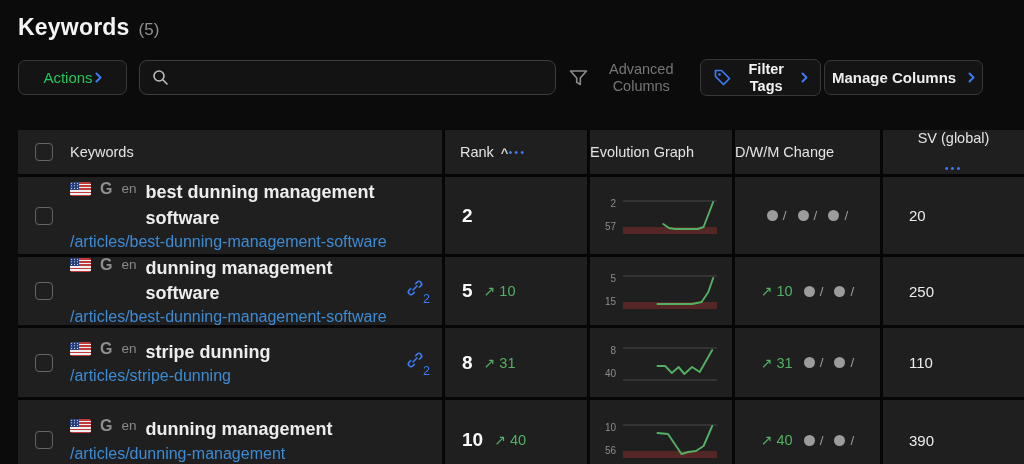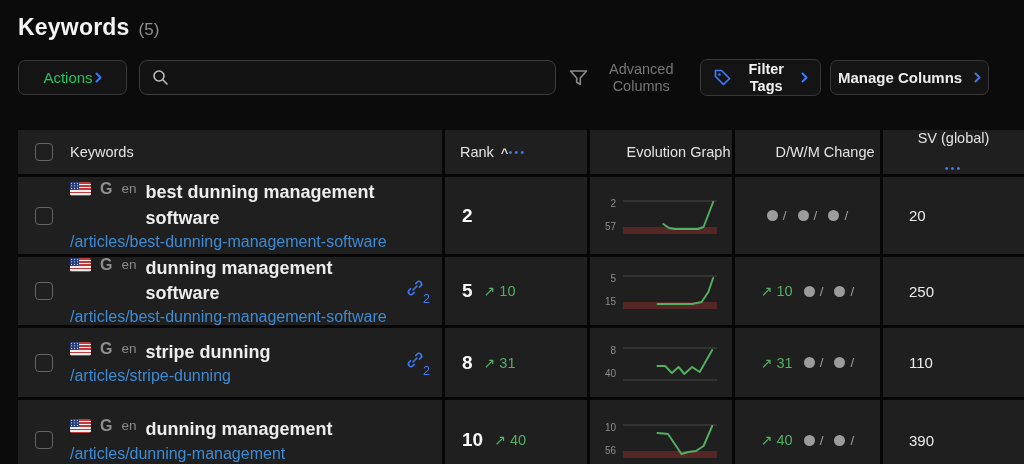--- a/index.html
+++ b/index.html
@@ -30,38 +30,38 @@
   .search-box input {
     flex:1; background:transparent; border:none; outline:none;
     color:#e4e4e4; font-size:14px; font-family:"Liberation Sans", sans-serif;
   }
   .adv-wrap { display:flex; align-items:center; gap:20px; margin-left:12px; cursor:pointer; }
   .adv-label { color:#767676; font-size:14.5px; line-height:1.15; text-align:center; }
   .adv-label span { display:block; }
   .filter-tags-btn { margin-left:26px; height:37px; gap:17px; padding:0 12px; }
   .ft-label { font-size:14.5px; font-weight:600; line-height:1.12; text-align:center; color:#f2f2f2; }
   .ft-label span { display:block; }
-  .manage-btn { margin-left:9px; gap:12px; font-weight:600; padding:0 7px; }
+  .manage-btn { margin-left:3px; gap:12px; font-weight:600; padding:0 7px; }
 
   .chev { flex-shrink:0; }
 
   
   .table {
     margin:34px 0 0 18px; width:1006px;
     display:grid;
     grid-template-columns:424px 142px 142px 145px 1fr;
     grid-template-rows:44px 77px 68px 69px 80px;
     gap:3px; background:#060606;
   }
   .cell { background:#1f1f1f; display:flex; align-items:center; min-width:0; }
 
   .th { font-size:14.5px; font-weight:500; color:#e3e3e3; }
   .th-kw { padding-left:17px; gap:17px; }
   .th-rank { padding:0 15px; }
-  .th-center { justify-content:center;padding-left:35px; }
+  .th-center { justify-content:flex-start; }
   .th-sv { padding:0 16px; justify-content:space-between;flex-direction:column; }
   .rank-head-group { display:flex; align-items:center; gap:7px; }
   .sort-caret { color:#cfcfcf; font-size:13px; font-weight:700; }
   .ellipsis { color:#3b7cf5; font-size:11px; letter-spacing:2px; cursor:pointer; line-height:1; }
 
   .checkbox {
     width:18px; height:18px; border:1.5px solid #646464; border-radius:4px;
     background:transparent; flex-shrink:0; cursor:pointer;
   }
 

